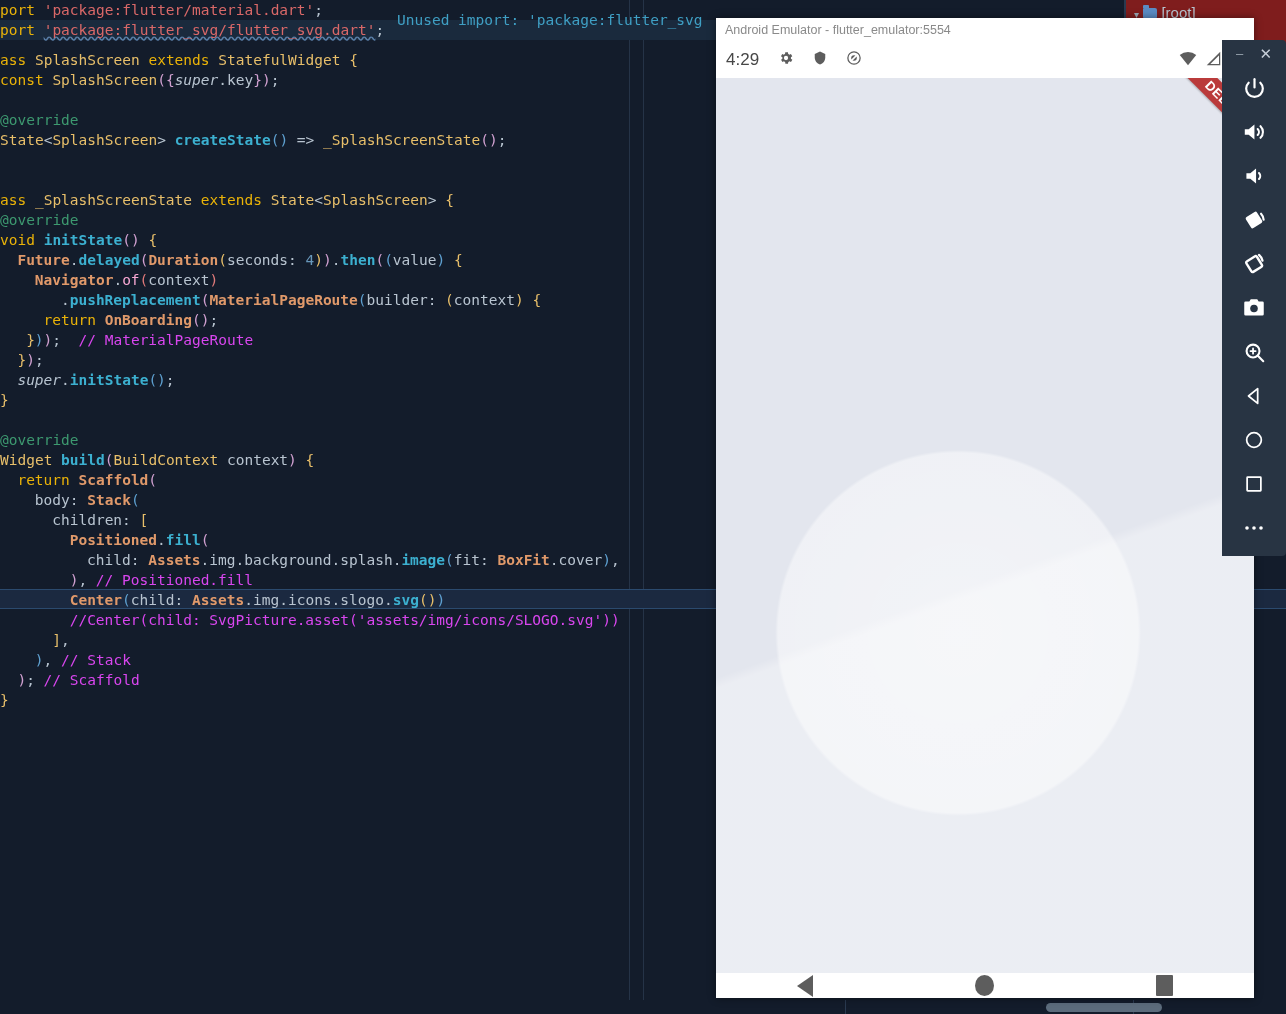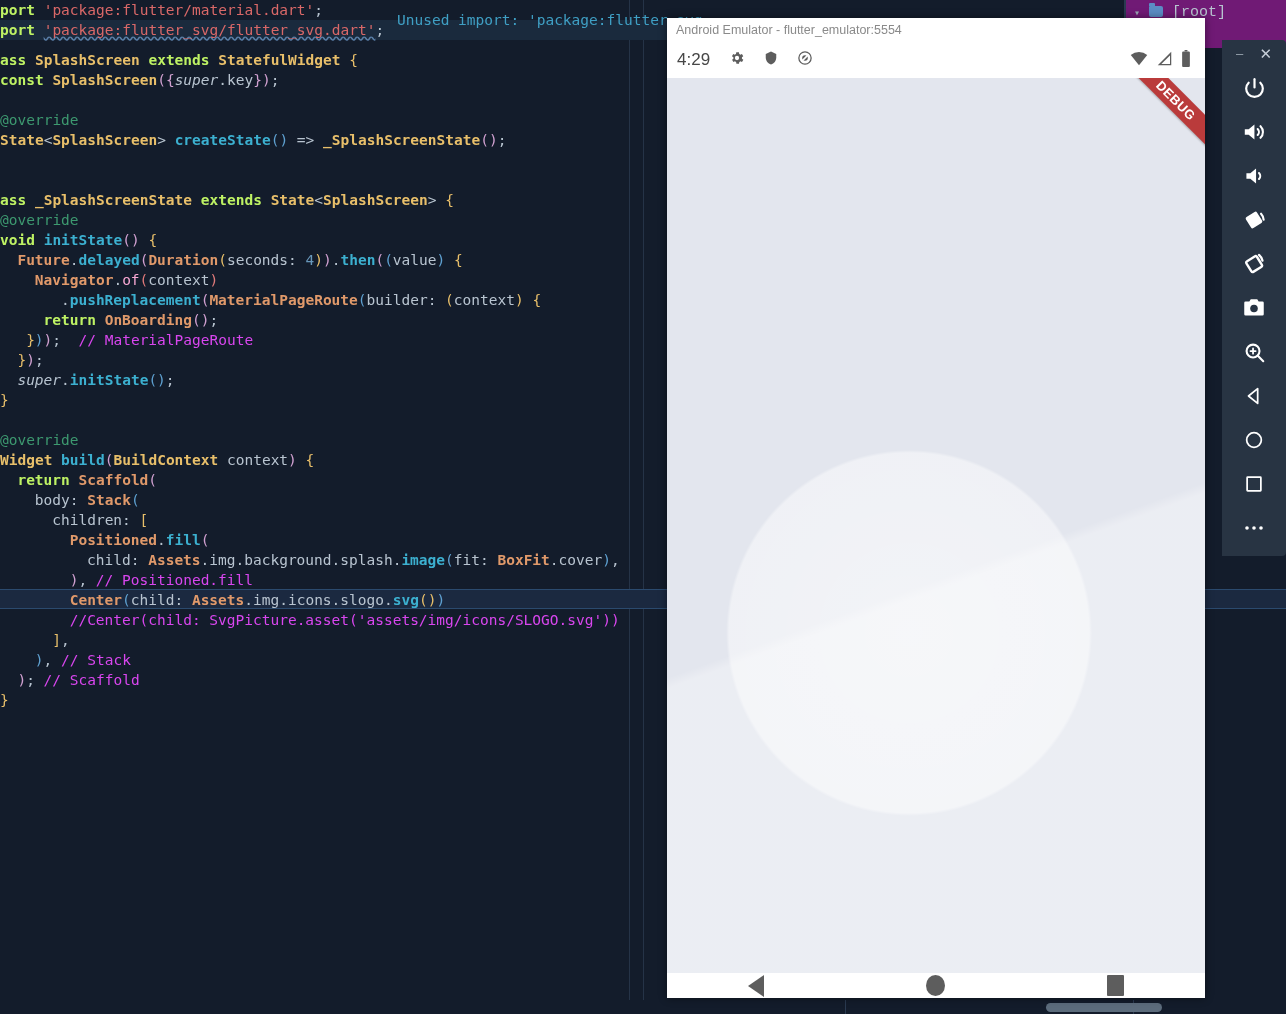--- a/index.html
+++ b/index.html
@@ -23,23 +23,23 @@
     font-family: "DejaVu Sans Mono", monospace;
     font-size: 14.5px;
     line-height: 20px;
     white-space: pre;
     color: #a9b7c6;
   }
   .ln { position: absolute; left: 0; width: 1286px; height: 20px; padding-left: 0px; }
   .ln span { white-space: pre; }
 
   
-  .kw      { color: #bef264; font-weight: bold; }
+  .kw      { color: #eab308; font-weight: normal; }
   .str     { color: #d96868; }                      
-  .type    { color: #e8bf6a; font-weight: bold; }   
+  .type    { color: #e8bf6a; font-weight: normal; }   
   .typeb   { color: #e0996a; font-weight: bold; }
   .fn      { color: #3cb0d0; font-weight: bold; }   
   .fnd     { color: #f9a8d4; }
   .anno    { color: #3d9970; }                      
   .cmt     { color: #d946ef; }                      
   .num     { color: #6897bb; }                      
   .plain   { color: #b8c4d0; }
   .paren1  { color: #d0a0d0; }
   .paren2  { color: #e8bf6a; }
   .paren3  { color: #5ea0d0; }
@@ -65,23 +65,23 @@
     position: absolute;
     font-family: "DejaVu Sans Mono", monospace;
     font-size: 14.5px; line-height: 20px;
     color: #3f9fc4; white-space: nowrap;
   }
 
   
   #ide-right-panel {
     position: absolute; right: 0; top: 0;
     width: 160px; height: 48px;
-    background: #701a75;
+    background: #7f1d1d;
     color: #b8c4d0;
-    font-family: Liberation Mono, monospace;
+    font-family: Liberation Sans, sans-serif;
     font-size: 15px;
   }
   #ide-right-panel .row { position: absolute; white-space: nowrap; }
   .folder-icon {
     display: inline-block; width: 14px; height: 11px;
     background: #5b8cc4; border-radius: 1px 2px 2px 2px;
     position: relative; top: 1px;
   }
   .folder-icon::before {
     content: ""; position: absolute; left: 0; top: -3px;
@@ -101,21 +101,21 @@
     background: #131c2b;
   }
   #hscroll .thumb {
     position: absolute; right: 60px; top: 3px; width: 116px; height: 9px;
     background: #5c6c7c; border-radius: 5px;
   }
   .vsep { position: absolute; bottom: 0; width: 1px; height: 14px; background: #2a3a50; }
 
   
   #emulator {
-    position: absolute; left: 667px; top: 18px;
+    position: absolute; left: 716px; top: 18px;
     width: 538px; height: 980px;
     background: #be185d;
     box-shadow: 0 0 8px rgba(0,0,0,0.45);
   }
   #emu-titlebar {
     position: absolute; left: 0; top: 0; width: 538px; height: 24px;
     background: #ffffff;
     font-family: "Liberation Sans", sans-serif;
     font-size: 12.5px; color: #8a8a8a;
     display: flex; align-items: center; padding-left: 9px;

